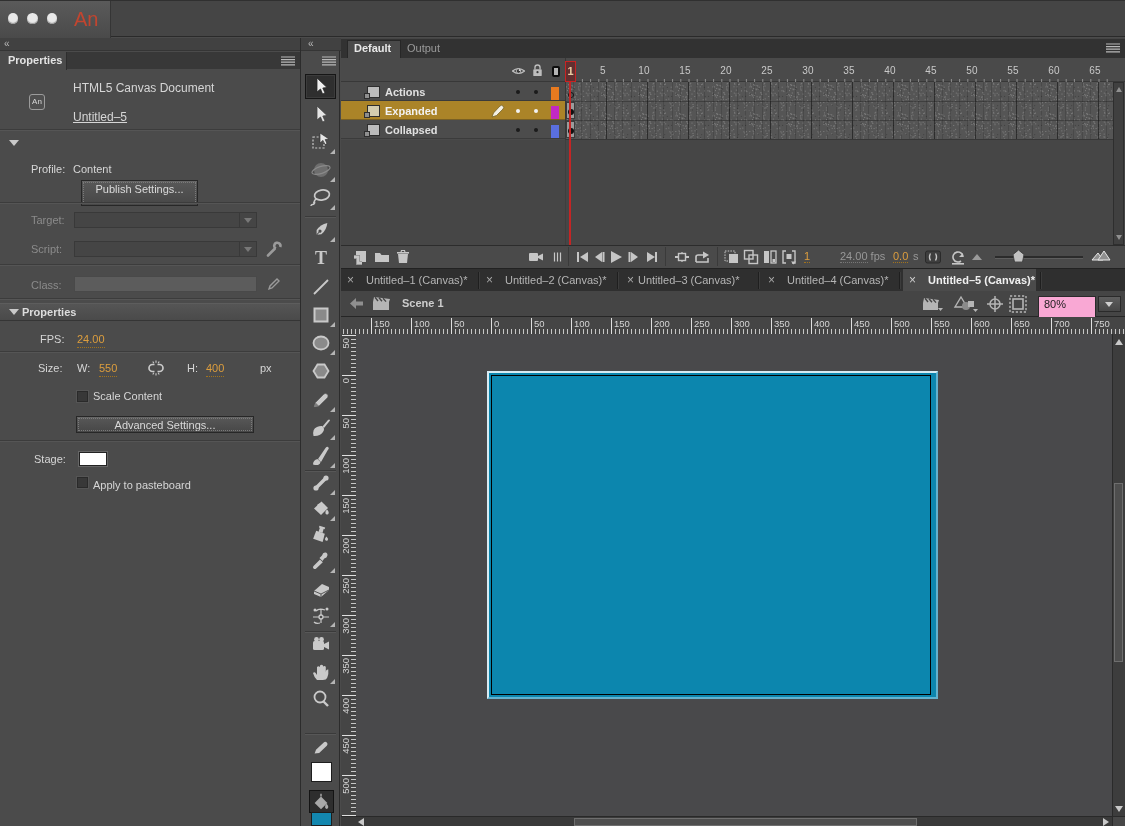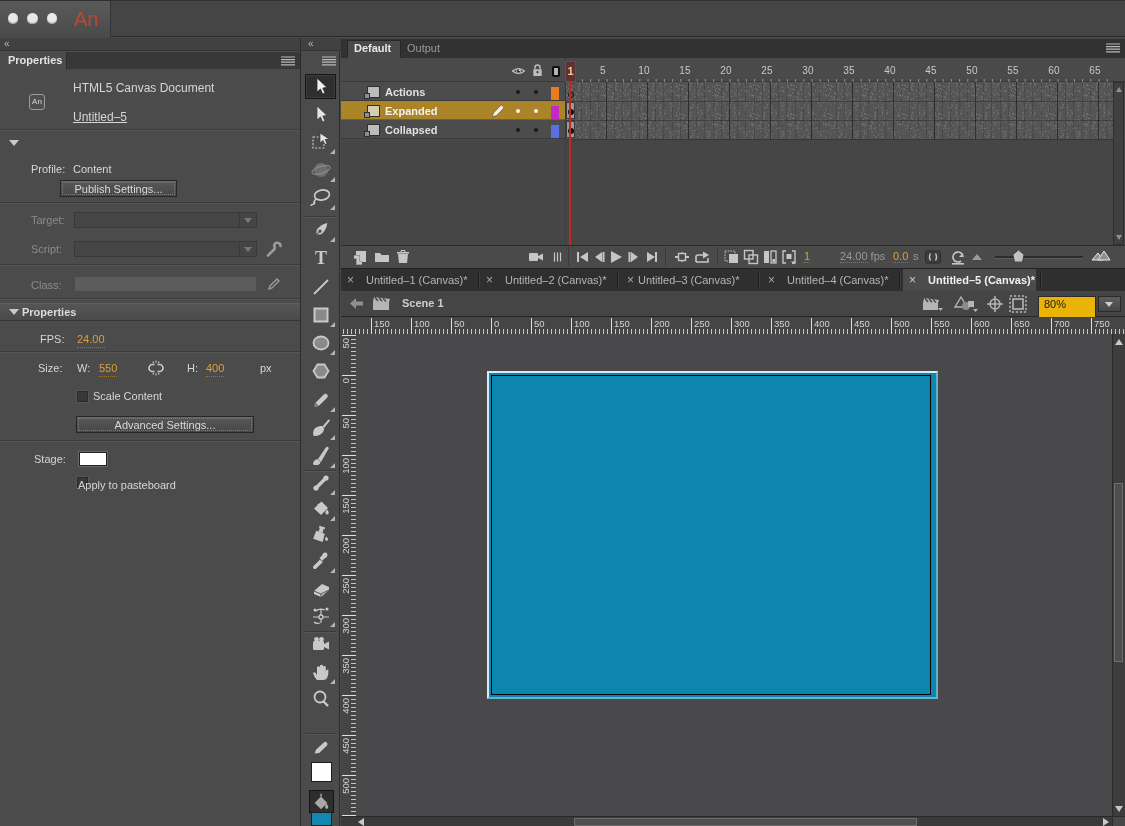--- a/index.html
+++ b/index.html
@@ -44,21 +44,21 @@
 <svg class="abs" style="left:281px;top:18px;" width="14" height="10" viewBox="0 0 14 10">
       <path d="M0 1 h14 M0 3.6 h14 M0 6.2 h14 M0 8.8 h14" stroke="#b9b9b9" stroke-width="1.2"></path>
     </svg>
 <div class="abs" style="left:29px;top:56px;width:16px;height:16px;background:#4f4f4f;border:1px solid #9b9b9b;border-radius:3px;color:#d8d8d8;font-size:8px;text-align:center;line-height:14px;">An</div>
 <div class="txt" style="left:73px;top:43px;font-size:12px;">HTML5 Canvas Document</div>
 <div class="txt" style="left:73px;top:72px;font-size:12px;text-decoration:underline;">Untitled–5</div>
 <div class="sepline" style="top:91px;"></div>
     <div class="tri" style="top:102px;"></div>
 <div class="txt" style="left:31px;top:124px;">Profile:</div>
 <div class="txt" style="left:73px;top:124px;">Content</div>
-<div class="btn" style="left:60px;top:142px;width:117px;height:17px;line-height:16px;">Publish Settings...</div>
+<div class="btn" style="left:81px;top:142px;width:117px;height:26px;line-height:16px;">Publish Settings...</div>
 <div class="sepline" style="top:164px;"></div>
 <div class="txt mut" style="left:31px;top:175px;">Target:</div>
 <div class="combo" style="left:74px;top:174px;width:183px;height:16px;">
       <div class="dd"></div>
       <div class="da"></div>
     </div>
 <div class="txt mut" style="left:31px;top:204px;">Script:</div>
 <div class="combo" style="left:74px;top:203px;width:183px;height:16px;">
       <div class="dd"></div>
       <div class="da"></div>
@@ -96,21 +96,21 @@
 <div class="txt" style="left:187px;top:323px;">H:</div>
 <div class="txt org" style="left:206px;top:323px;">400</div>
 <div class="txt" style="left:260px;top:323px;">px</div>
 <div class="cbx" style="left:77px;top:353px;"></div>
 <div class="txt" style="left:93px;top:351px;">Scale Content</div>
 <div class="btn" style="left:76px;top:378px;width:178px;height:17px;line-height:16px;">Advanced Settings...</div>
 <div class="sepline" style="top:402px;"></div>
 <div class="txt" style="left:34px;top:414px;">Stage:</div>
 <div class="abs" style="left:79px;top:414px;width:28px;height:14px;background:#fff;border:1px solid #222;box-shadow:0 0 0 1px #666;"></div>
 <div class="cbx" style="left:77px;top:439px;"></div>
-<div class="txt" style="left:78px;top:440px;">Apply to pasteboard</div>
+<div class="txt" style="left:93px;top:440px;">Apply to pasteboard</div>
 </div>
 <div class="abs noise" style="left:300px;top:38px;width:40px;height:788px;background:#4b4b4b;border-left:1px solid #2c2c2c;border-right:1px solid #2c2c2c;">
 <div class="abs" style="left:0;top:0;width:40px;height:13px;background:#414141;border-bottom:1px solid #353535;"></div>
 <div class="abs" style="left:7px;top:0px;font-size:10px;color:#b9b9b9;letter-spacing:-1px;">«</div>
 <svg class="abs" style="left:21px;top:18px;" width="14" height="10" viewBox="0 0 14 10">
       <path d="M0 1 h14 M0 3.6 h14 M0 6.2 h14 M0 8.8 h14" stroke="#b9b9b9" stroke-width="1.2"></path>
     </svg>
 <div class="abs" style="left:4px;top:36px;width:31px;height:25px;background:#2f2f2f;border:1px solid #161616;box-shadow:inset 0 0 0 1px #3c3c3c;"></div>
 <svg class="abs" style="left:9px;top:37px;" width="22" height="22" viewBox="0 0 22 22">
       <path d="M7 3 L7 17 L10.5 14 L12.6 19 L15 18 L12.8 13 L17 12.5 Z" fill="#f0f0f0" stroke="#2a2a2a" stroke-width="0.8"></path>
@@ -665,21 +665,21 @@
       <path d="M20 14 l5 0 -2.5 3 Z" fill="#b5b5b5"></path>
     </svg>
 <svg class="abs" style="left:645px;top:4px;" width="18" height="18" viewBox="0 0 18 18">
       <path d="M9 1 V17 M1 9 H17" stroke="#b5b5b5" stroke-width="1.5"></path>
       <circle cx="9" cy="9" r="5" fill="none" stroke="#b5b5b5" stroke-width="1.5"></circle>
     </svg>
 <svg class="abs" style="left:668px;top:4px;" width="18" height="18" viewBox="0 0 18 18">
       <rect x="4" y="4" width="10" height="10" fill="none" stroke="#b5b5b5" stroke-width="1.6"></rect>
       <rect x="1" y="1" width="16" height="16" fill="none" stroke="#b5b5b5" stroke-width="1.4" stroke-dasharray="2.2 1.8"></rect>
     </svg>
-<div class="abs" style="left:697px;top:5px;width:58px;height:30px;background:#eab308;border:1px solid #2a2a2a;color:#1c1c1c;font-size:11px;line-height:15px;padding-left:5px;">80%</div>
+<div class="abs" style="left:697px;top:5px;width:58px;height:30px;background:#f9a8d4;border:1px solid #2a2a2a;color:#1c1c1c;font-size:11px;line-height:15px;padding-left:5px;">80%</div>
 <div class="abs" style="left:757px;top:5px;width:23px;height:16px;background:linear-gradient(#5e5e5e,#474747);border:1px solid #2a2a2a;"></div>
 <div class="abs" style="left:764px;top:11px;width:0;height:0;border-left:4.5px solid transparent;border-right:4.5px solid transparent;border-top:5.5px solid #cfcfcf;"></div>
 </div>
 <div class="abs noise" style="left:341px;top:317px;width:784px;height:17px;background:#454545;">
 <svg class="abs" style="left:0;top:0;" width="784" height="17" shape-rendering="crispEdges">
       <line x1="2.5" y1="12" x2="2.5" y2="17" stroke="#c6c6c6" stroke-width="1"></line>
       <line x1="6.5" y1="12" x2="6.5" y2="17" stroke="#c6c6c6" stroke-width="1"></line>
       <line x1="10.5" y1="12" x2="10.5" y2="17" stroke="#c6c6c6" stroke-width="1"></line>
       <line x1="14.5" y1="12" x2="14.5" y2="17" stroke="#c6c6c6" stroke-width="1"></line>
       <line x1="18.5" y1="12" x2="18.5" y2="17" stroke="#c6c6c6" stroke-width="1"></line>

